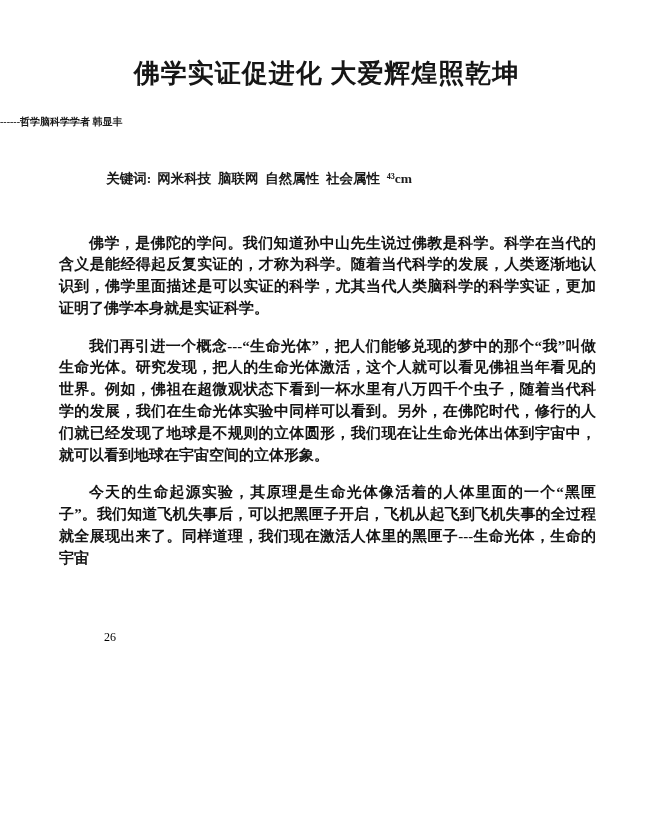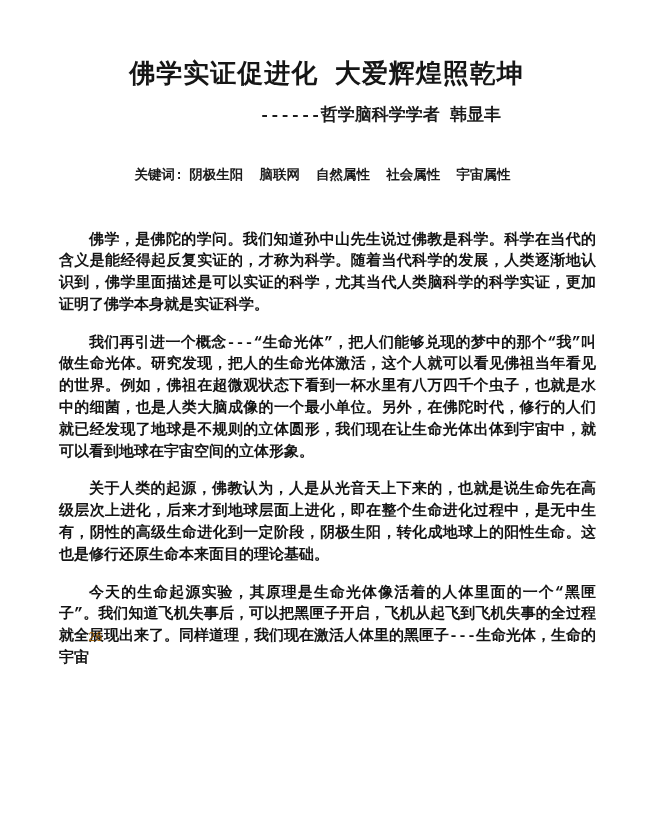--- a/index.html
+++ b/index.html
@@ -6,37 +6,36 @@
     margin: 0;
     padding: 0;
     background: #ffffff;
   }
   .page {
     position: relative;
     width: 653px;
     height: 669px;
     background: #ffffff;
     overflow: hidden;
-    font-family: Liberation Mono, monospace;
+    font-family: Liberation Serif, serif;
     color: #1b1b1b;
   }
   .title {
     margin: 0;
     padding-top: 56px;
     text-align: center;
     font-size: 26px;
     font-weight: 700;
     letter-spacing: 1px;
     color: #161616;
   }
   .author {
-    margin-top: 12px;
-    text-align: right;
+    margin-top: 24px;
     padding-right: 152px;
-    font-size: 17px;
+    font-size: 10px;
     font-weight: 700;
   }
   .front-matter {
     margin-top: 13px;
   }
   .abstract {
     margin: 0 78px 0 86px;
     font-size: 13.5px;
     line-height: 25px;
     font-weight: 600;
@@ -66,45 +65,44 @@
     font-weight: 600;
     text-align: justify;
     color: #141414;
   }
   .body-text p {
     margin: 16px;
     text-indent: 2em;
   }
   .page-number {
     position: absolute;
-    left: 88px;
+    left: 104px;
     bottom: 24px;
     font-size: 12px;
     font-weight: 400;
-    color: #a16207;
+    color: #000000;
     text-align: right;
   }
 </style>
 </head>
 <body>
 
 <div class="page">
 
   <h1 class="title">佛学实证促进化 大爱辉煌照乾坤</h1>
 
   <div class="author">------哲学脑科学学者 韩显丰</div>
 
   <div class="front-matter">
     <p class="keywords">
-      <span class="label">关键词:</span><span>阴极生阳  脑联网  自然属性  社会属性  宇宙属性</span>
+      <span class="label">关键词:</span><span>网米科技  脑联网  自然属性  社会属性  ⁴³cm</span>
     </p>
   </div>
 
   <div class="body-text">
     <p>佛学，是佛陀的学问。我们知道孙中山先生说过佛教是科学。科学在当代的含义是能经得起反复实证的，才称为科学。随着当代科学的发展，人类逐渐地认识到，佛学里面描述是可以实证的科学，尤其当代人类脑科学的科学实证，更加证明了佛学本身就是实证科学。</p>
-    <p>我们再引进一个概念---“生命光体”，把人们能够兑现的梦中的那个“我”叫做生命光体。研究发现，把人的生命光体激活，这个人就可以看见佛祖当年看见的世界。例如，佛祖在超微观状态下看到一杯水里有八万四千个虫子，也就是水中的细菌，也是人类大脑成像的一个最小单位。另外，在佛陀时代，修行的人们就已经发现了地球是不规则的立体圆形，我们现在让生命光体出体到宇宙中，就可以看到地球在宇宙空间的立体形象。</p>
-    <p>关于人类的起源，佛教认为，人是从光音天上下来的，也就是说生命先在高级层次上进化，后来才到地球层面上进化，即在整个生命进化过程中，是无中生有，阴性的高级生命进化到一定阶段，阴极生阳，转化成地球上的阳性生命。这也是修行还原生命本来面目的理论基础。</p>
+    <p>我们再引进一个概念---“生命光体”，把人们能够兑现的梦中的那个“我”叫做生命光体。研究发现，把人的生命光体激活，这个人就可以看见佛祖当年看见的世界。例如，佛祖在超微观状态下看到一杯水里有八万四千个虫子，随着当代科学的发展，我们在生命光体实验中同样可以看到。另外，在佛陀时代，修行的人们就已经发现了地球是不规则的立体圆形，我们现在让生命光体出体到宇宙中，就可以看到地球在宇宙空间的立体形象。</p>
     <p>今天的生命起源实验，其原理是生命光体像活着的人体里面的一个“黑匣子”。我们知道飞机失事后，可以把黑匣子开启，飞机从起飞到飞机失事的全过程就全展现出来了。同样道理，我们现在激活人体里的黑匣子---生命光体，生命的宇宙</p>
   </div>
 
   <div class="page-number">26</div>
 
 </div>
 
 </body></html>

